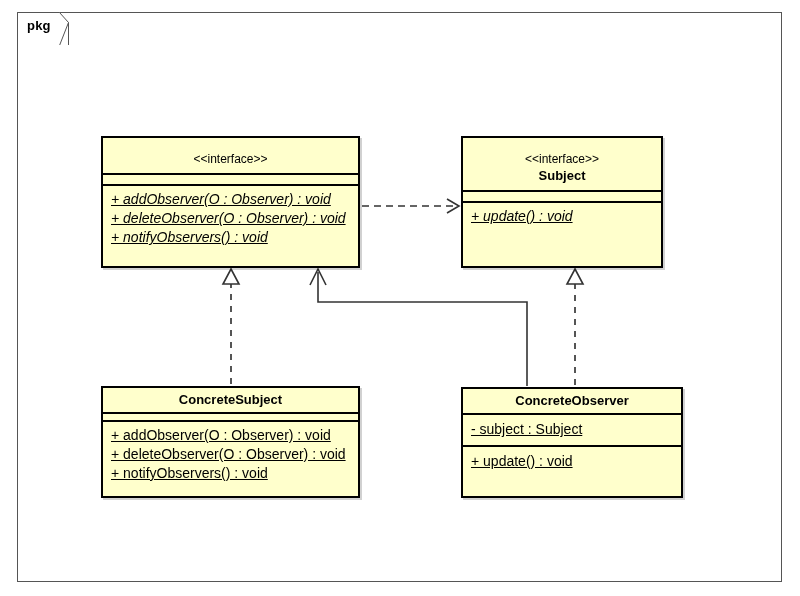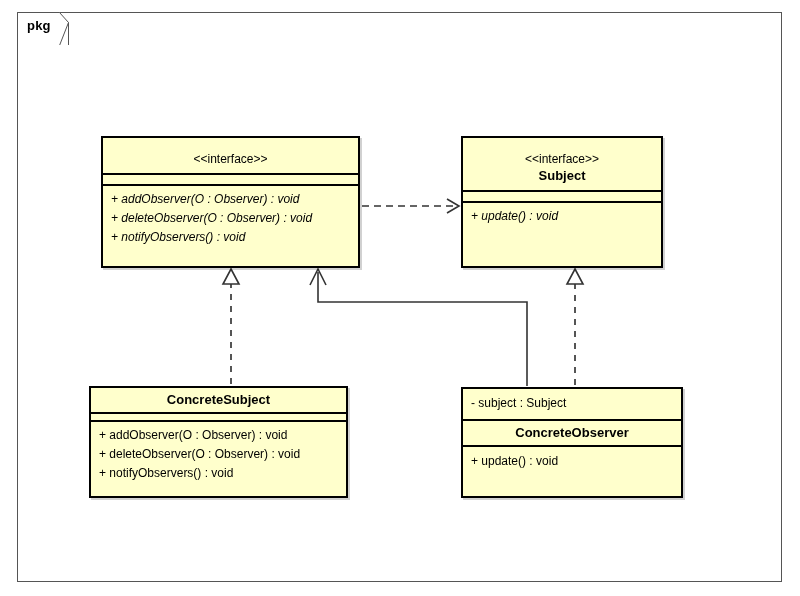--- a/index.html
+++ b/index.html
@@ -79,31 +79,32 @@
     font-weight: bold;
     color: #000000;
     line-height: 17px;
   }
   .uml-empty {
     height: 11px;
     padding: 0;
   }
   .uml-member {
     display: block;
-    font-size: 12px;
+    font-size: 14px;
     color: #000000;
     line-height: 19px;
     white-space: nowrap;
+    text-decoration: underline;
   }
   .italic .uml-member { font-style: italic; }
 
   
   #class-subject  { left: 101px; top: 136px; width: 259px; height: 132px; }
   #class-observer { left: 461px; top: 136px; width: 202px; height: 132px; }
-  #class-concrete-subject  { left: 89px; top: 386px; width: 259px; height: 112px; }
+  #class-concrete-subject  { left: 101px; top: 386px; width: 259px; height: 112px; }
   #class-concrete-observer { left: 461px; top: 387px; width: 222px; height: 111px; }
 
   
   #connector-layer {
     position: absolute;
     left: 0; top: 0;
     width: 800px; height: 596px;
     pointer-events: none;
   }
 </style>
@@ -177,24 +178,24 @@
     </div>
     <div class="uml-compartment uml-empty" style="height:8px;"></div>
     <div class="uml-compartment">
       <span class="uml-member">+ addObserver(O : Observer) : void</span>
       <span class="uml-member">+ deleteObserver(O : Observer) : void</span>
       <span class="uml-member">+ notifyObservers() : void</span>
     </div>
   </div>
 
   <div class="uml-class" id="class-concrete-observer">
+    <div class="uml-compartment uml-header" style="padding-top:3px;padding-bottom:4px;">
+      <span class="uml-name">ConcreteObserver</span>
+    </div>
     <div class="uml-compartment" style="padding-top:5px;padding-bottom:6px;">
       <span class="uml-member">- subject : Subject</span>
     </div>
-    <div class="uml-compartment uml-header" style="padding-top:3px;padding-bottom:4px;">
-      <span class="uml-name">ConcreteObserver</span>
-    </div>
     <div class="uml-compartment" style="padding-top:5px;">
       <span class="uml-member">+ update() : void</span>
     </div>
   </div>
 
 </div>
 
 </body></html>

